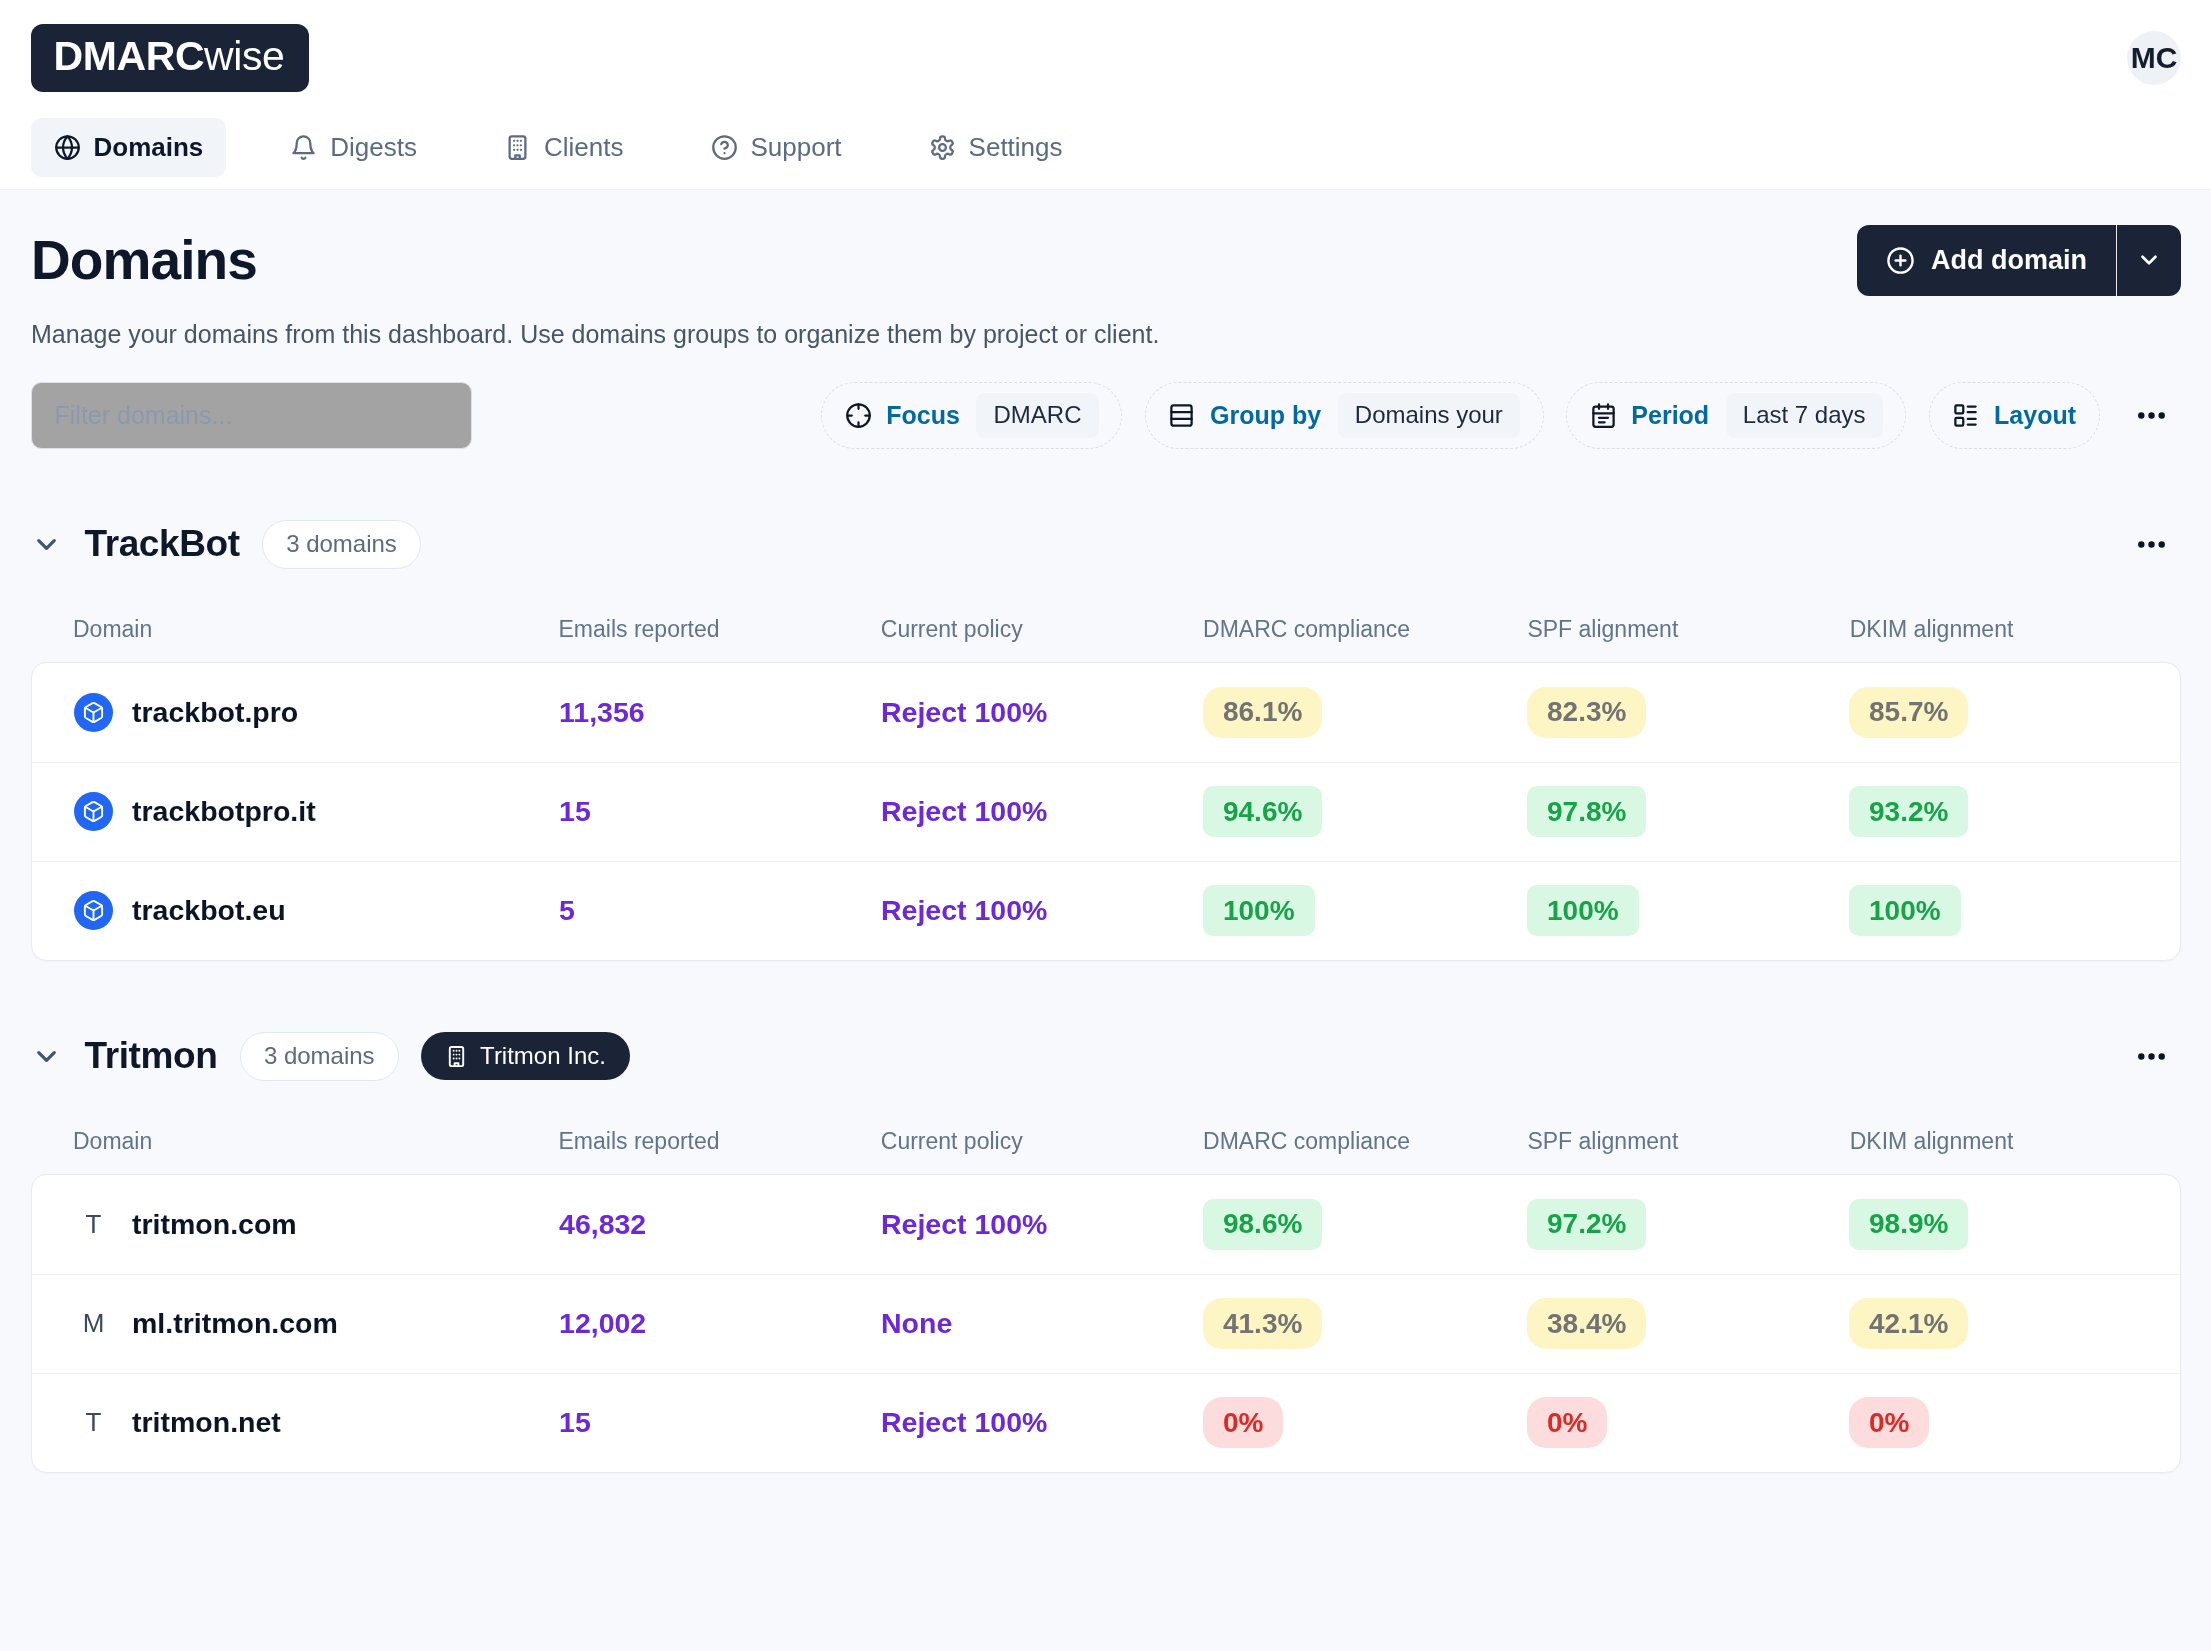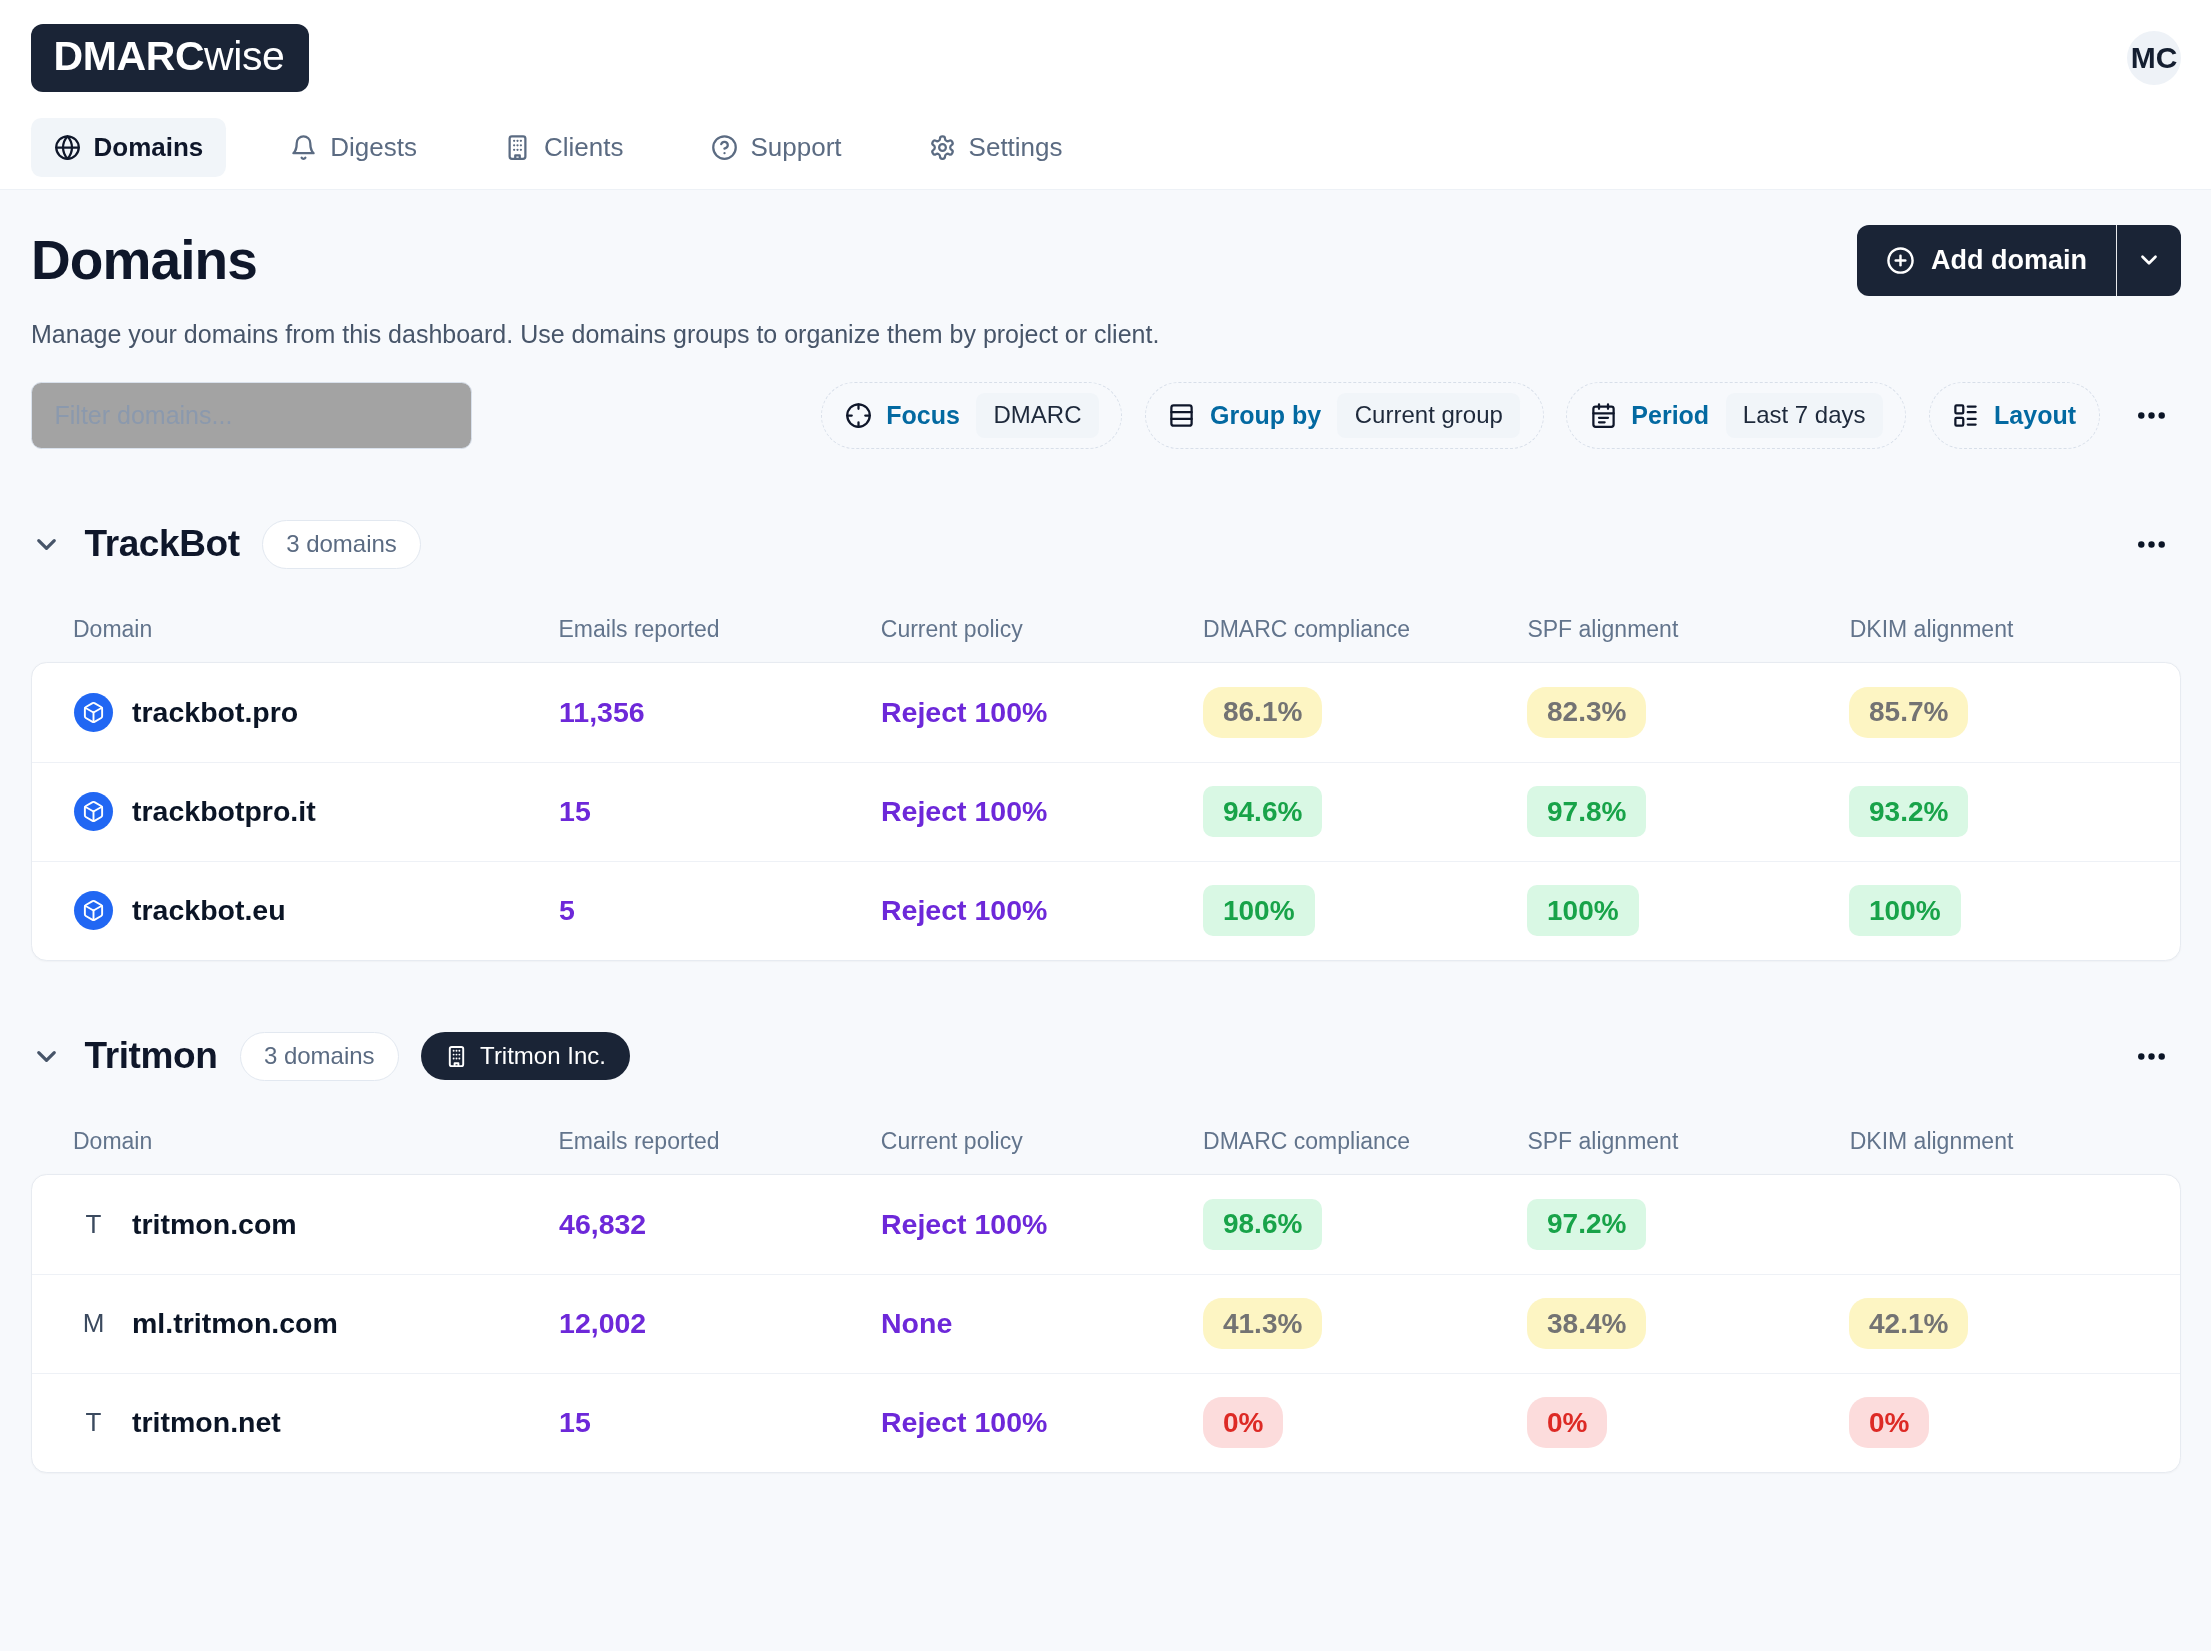--- a/index.html
+++ b/index.html
@@ -229,21 +229,21 @@
         <span class="pvalue">DMARC</span>
       </div>
       <div class="pill">
         <span>
             <svg viewBox="0 0 24 24" fill="none" stroke="currentColor" stroke-width="2" stroke-linecap="round" stroke-linejoin="round" width="27" height="27">
               <rect x="3" y="3" width="18" height="18" rx="2"></rect>
               <path d="M21 9H3M21 15H3"></path>
             </svg>
           </span>
         <span class="plabel">Group by</span>
-        <span class="pvalue">Current group</span>
+        <span class="pvalue">Domains your</span>
       </div>
       <div class="pill">
         <span>
             <svg viewBox="0 0 24 24" fill="none" stroke="currentColor" stroke-width="2" stroke-linecap="round" stroke-linejoin="round" width="27" height="27">
               <rect x="3" y="4" width="18" height="18" rx="2"></rect>
               <path d="M16 2v4M8 2v4M3 10h18M8 14h8M8 18h5"></path>
             </svg>
           </span>
         <span class="plabel">Period</span>
         <span class="pvalue">Last 7 days</span>
@@ -402,20 +402,21 @@
   <div class="trow">
     <div class="domain-cell">
 
       <span class="letter-fav">T</span>
       <span class="domain-label">tritmon.com</span>
     </div>
     <span class="cell-strong">46,832</span>
     <span class="cell-strong">Reject 100%</span>
     <span><span class="pct-badge lvl-ok">98.6%</span></span>
     <span><span class="pct-badge lvl-ok">97.2%</span></span>
+    <span><span class="pct-badge lvl-ok">98.9%</span></span>
   </div>
 
   <div class="trow">
     <div class="domain-cell">
 
       <span class="letter-fav">M</span>
       <span class="domain-label">ml.tritmon.com</span>
     </div>
     <span class="cell-strong">12,002</span>
     <span class="cell-strong">None</span>

